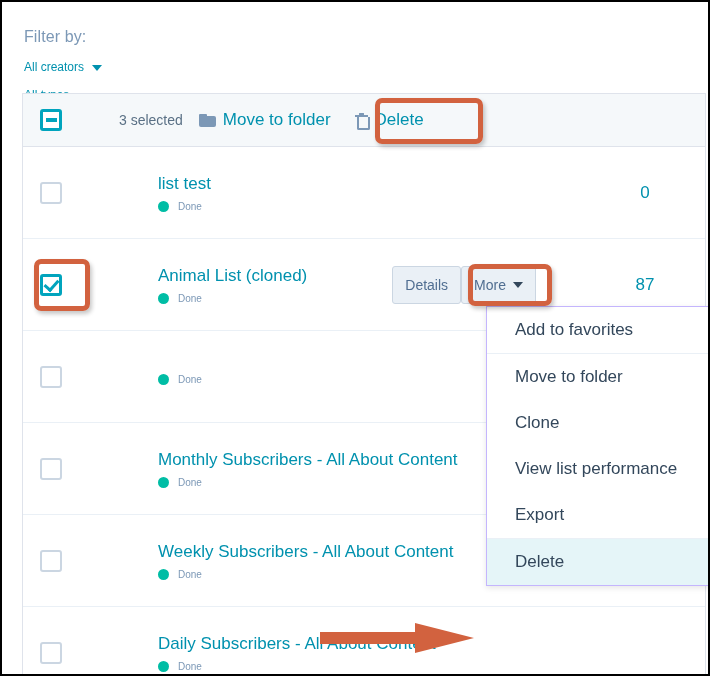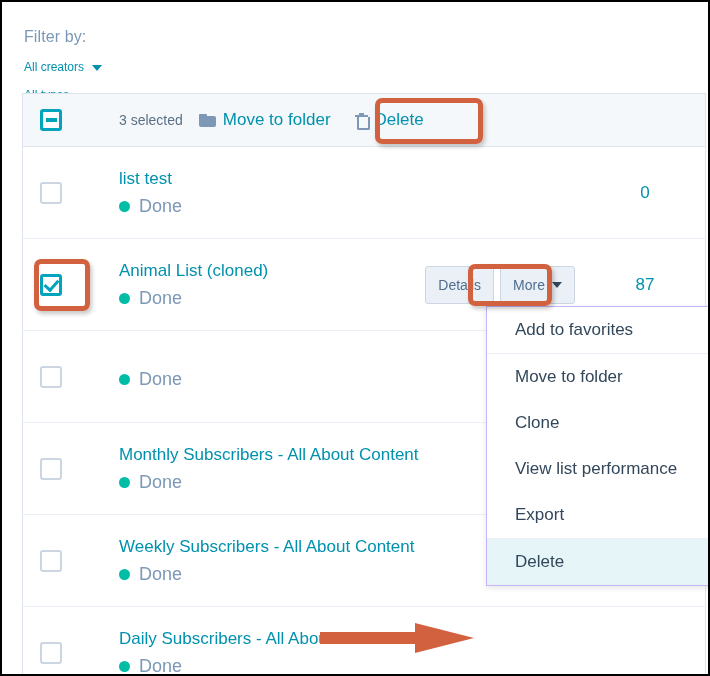--- a/index.html
+++ b/index.html
@@ -172,20 +172,21 @@
   }
 
   
   .list-row {
     height: 92px;
     border-bottom: 1px solid #eaf0f6;
     display: flex; align-items: center;
     padding-left: 17px;
     background: #fff;
     position: relative;
+    gap: 39px;
   }
   .row-main {
     flex: 1 1 auto;
     min-width: 0;
   }
   .row-title {
     font-size: 17px;
     color: #0091ae;
     line-height: 22px;
     cursor: pointer;
@@ -195,40 +196,39 @@
     display: flex; align-items: center; gap: 9px;
     margin-top: 6px;
   }
   .status-dot {
     width: 11px; height: 11px;
     border-radius: 50%;
     background: #00bda5;
     display: inline-block;
   }
   .status-text {
-    font-size: 18px;
+    font-size: 10px;
     color: #7c98b6;
   }
   .row-actions {
     display: flex; align-items: center;
     margin-right: 10px;
   }
   .btn-secondary {
     font-size: 14px;
     color: #506e91;
     background: #eaf0f6;
     border: 1px solid #cbd6e2;
     border-radius: 3px;
     padding: 10px 12px;
     cursor: pointer;
     white-space: nowrap;
   }
   #more-button {
     display: inline-flex; align-items: center; gap: 7px;
-    margin-left: 6px;
   }
   .caret-dark {
     width: 0; height: 0;
     border-left: 5px solid transparent;
     border-right: 5px solid transparent;
     border-top: 6px solid #33475b;
     display: inline-block;
   }
   .row-count {
     width: 120px;

